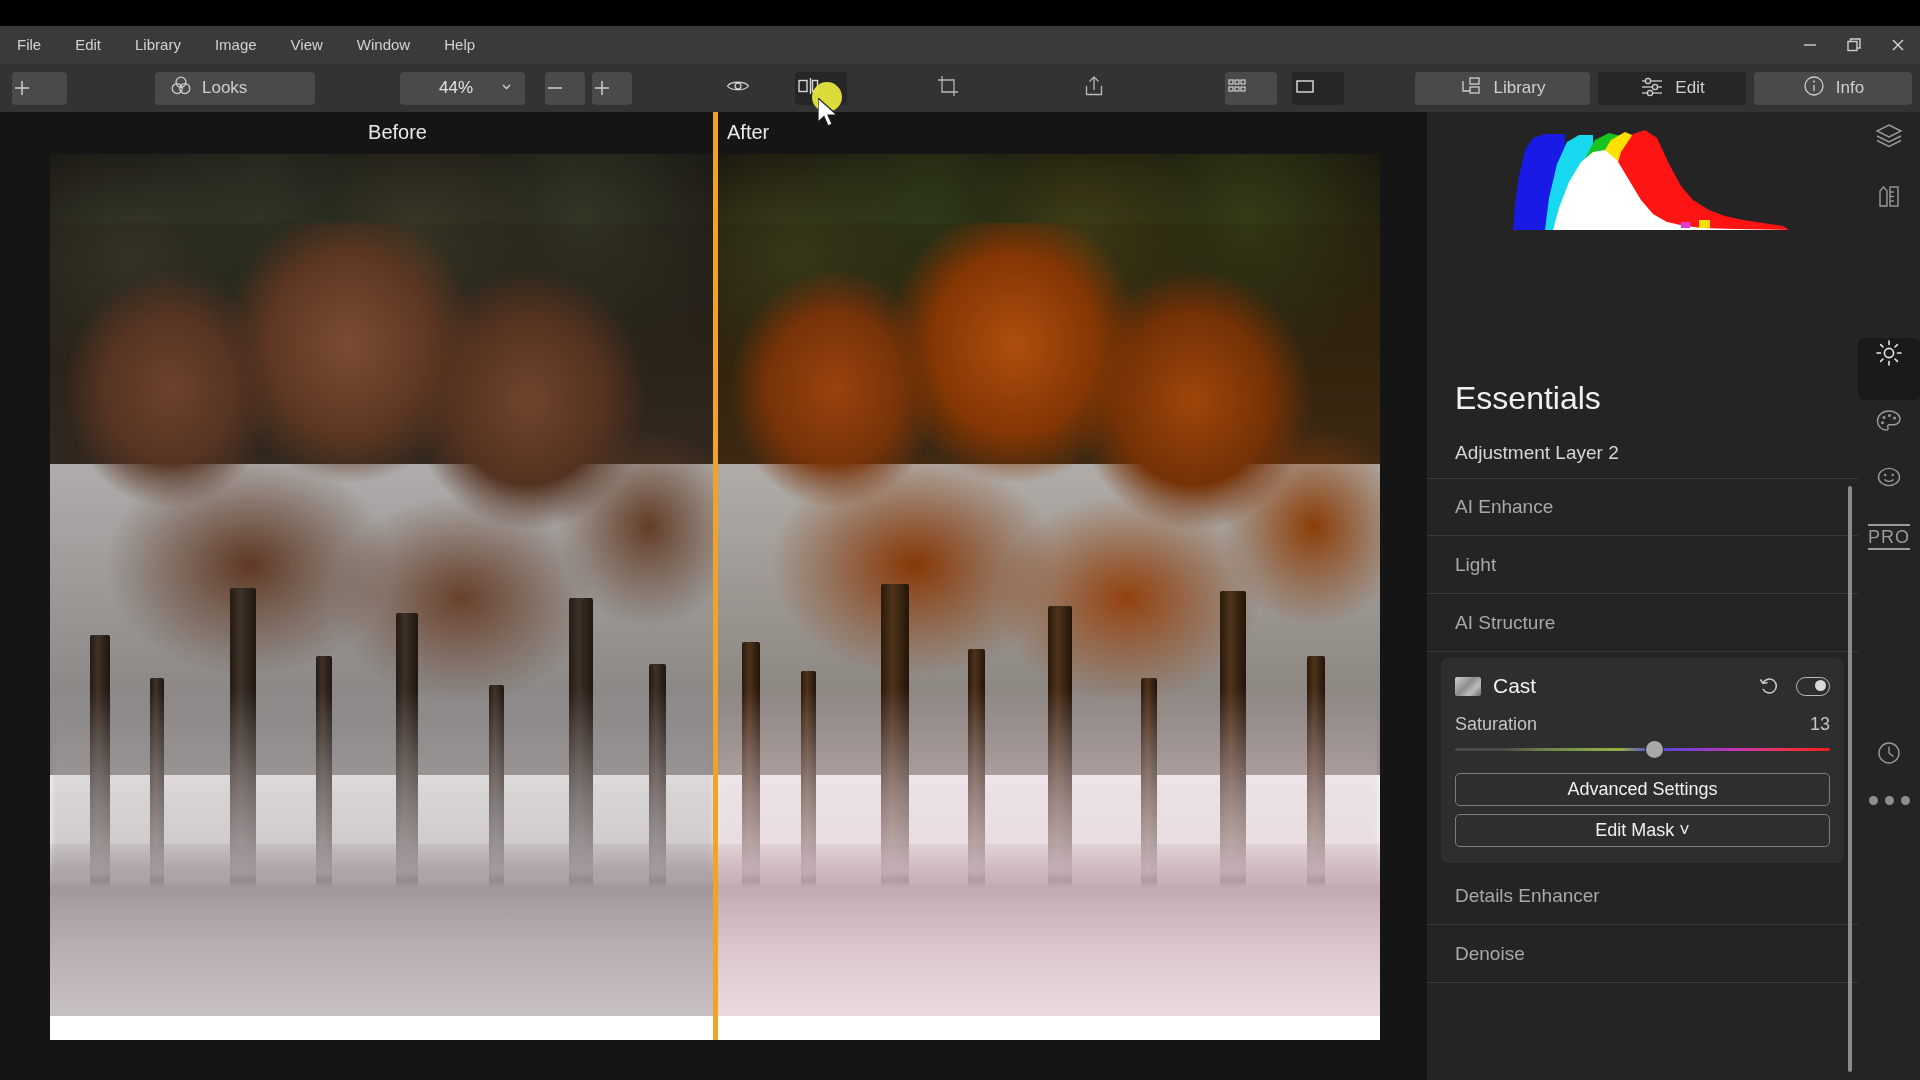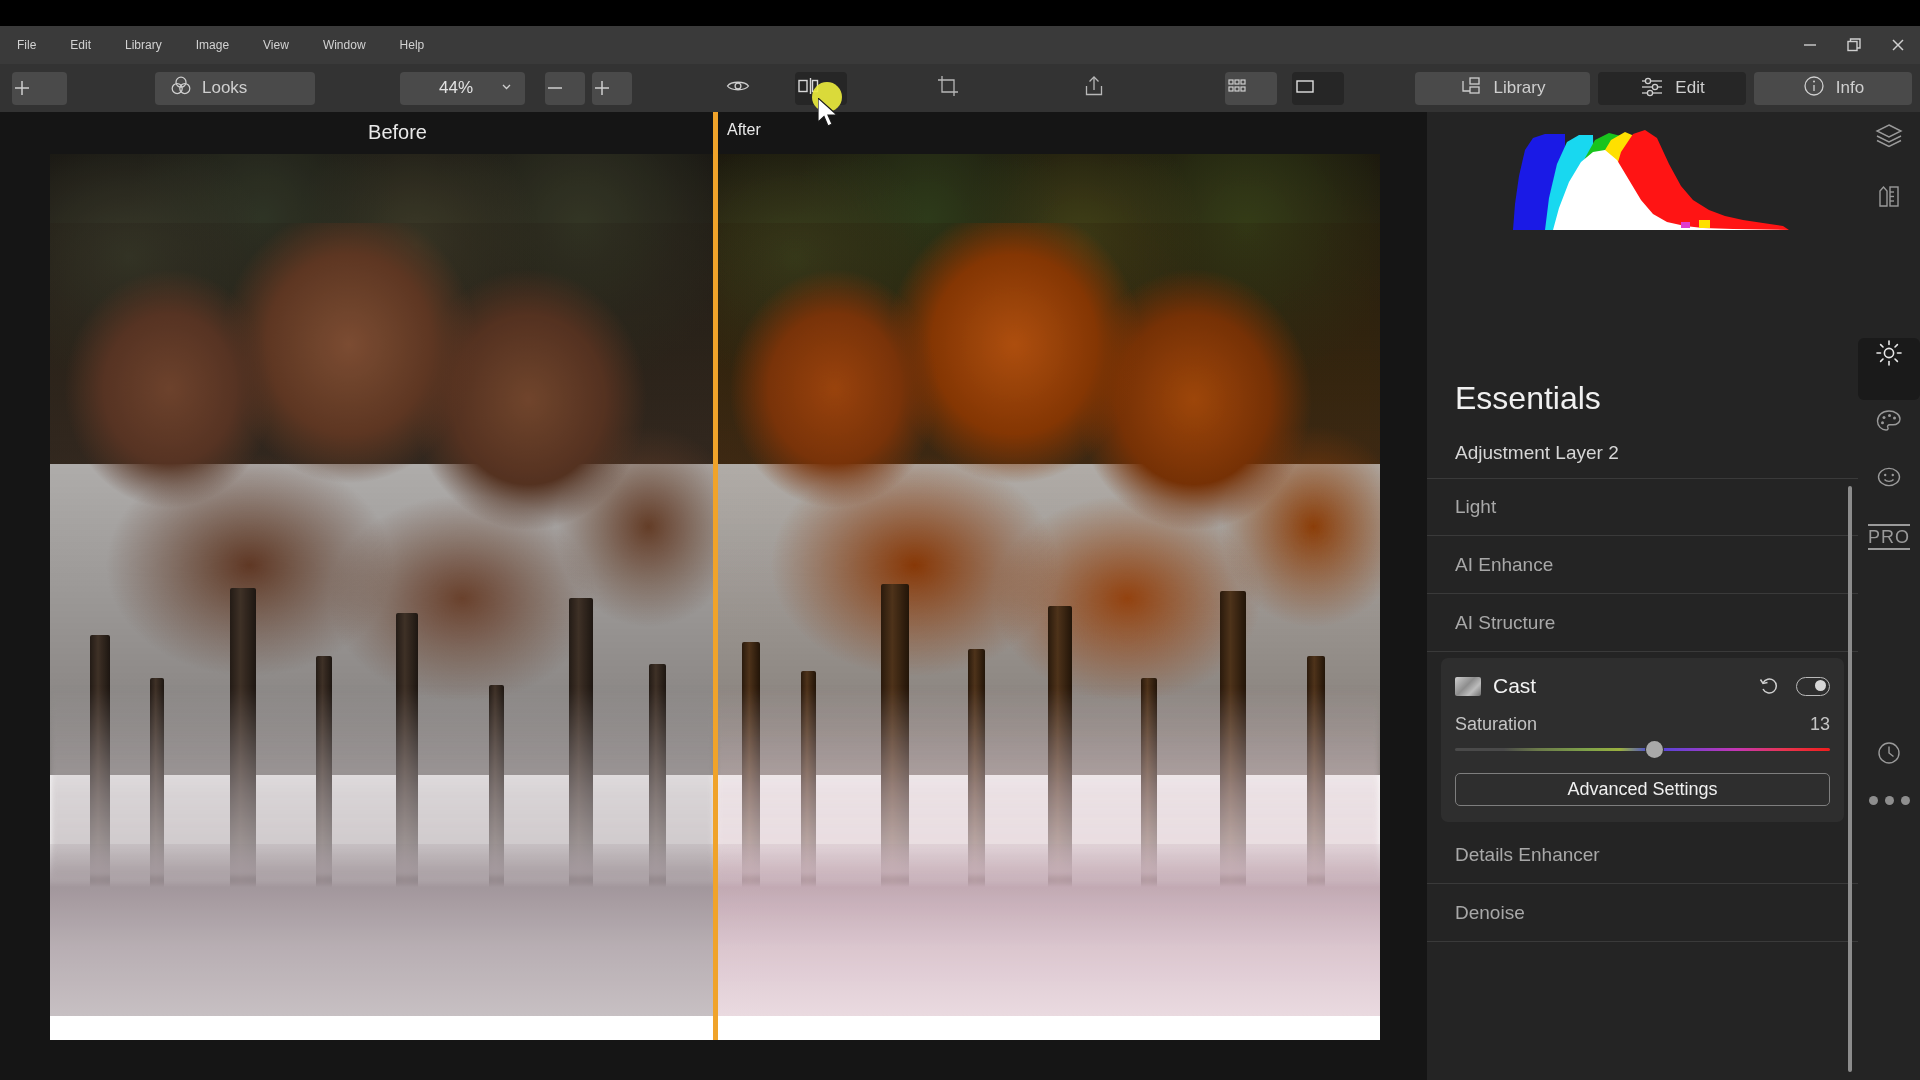--- a/index.html
+++ b/index.html
@@ -4,21 +4,21 @@
 <style>
   * { margin:0; padding:0; box-sizing:border-box; }
   html,body { width:1920px; height:1080px; background:#000; overflow:hidden;
     font-family:"Liberation Sans", sans-serif; }
 
   .app { position:relative; width:1920px; height:1080px; background:#1c1c1c; }
 
   
   .menubar { position:absolute; top:26px; left:0; width:1920px; height:38px;
     background:#3a3a3a; display:flex; align-items:center; }
-  .menu-item { font-size:12px; color:#d2d2d2; padding:0 17px; line-height:38px;
+  .menu-item { font-size:15px; color:#d2d2d2; padding:0 17px; line-height:38px;
     white-space:nowrap; cursor:default; }
   .topstrip { position:absolute; top:0; left:0; width:1920px; height:26px; background:#000; }
   .wincontrols { position:absolute; top:26px; right:0; height:38px; display:flex;
     align-items:center; }
   .winbtn { width:44px; height:38px; display:flex; align-items:center; justify-content:center;
     color:#cfcfcf; }
   .winbtn svg { display:block; }
 
   
   .toolbar { position:absolute; top:64px; left:0; width:1920px; height:48px;
@@ -50,21 +50,21 @@
   .rtab span.lbl { font-size:17px; color:#cfcfcf; margin-left:10px; }
   .rtab-lib { width:175px; }
   .rtab-edit { width:148px; }
   .rtab-info { width:158px; }
 
   
   .canvas { position:absolute; top:112px; left:0; width:1427px; height:968px;
     background:#151515; overflow:hidden; }
   .labelbar { position:absolute; top:0; left:0; width:1154px; height:42px; background:#151515; }
   .lbl-before { position:absolute; right:727px; top:9px; font-size:20px; color:#e9e9e9; }
-  .lbl-after { position:absolute; left:727px; top:9px; font-size:16px; color:#e9e9e9; }
+  .lbl-after { position:absolute; left:727px; top:9px; font-size:20px; color:#e9e9e9; }
 
   .photowrap { position:absolute; top:42px; left:50px; width:1330px; height:886px;
     background:#ffffff; }
   .photo { position:absolute; top:0; left:0; width:1330px; height:862px; overflow:hidden; }
   .half { position:absolute; top:0; height:862px; width:665px; overflow:hidden; }
   .half.left { left:0; }
   .half.right { left:665px; }
   .divider { position:absolute; top:0; left:663px; width:5px; height:886px;
     background:#f0a32a; z-index:20; }
   .divline { position:absolute; top:-42px; left:663px; width:5px; height:42px;
@@ -406,22 +406,22 @@
         <rect x="228" y="102" width="9" height="6" fill="#e03ad0"></rect>
         <rect x="246" y="100" width="11" height="8" fill="#ffe000"></rect>
       </svg>
     </div>
 
     <div class="p-title">Essentials</div>
     <div class="p-sub">Adjustment Layer 2</div>
 
     <div class="sections">
 
+      <div class="sect">AI Enhance</div>
       <div class="sect">Light</div>
-      <div class="sect">AI Enhance</div>
       <div class="sect">AI Structure</div>
 
       <div class="colorcard">
         <div class="cc-head">
           <span class="cc-thumb"></span>
           <span class="cc-title">Cast</span>
           <span class="cc-reset">
             <svg width="22" height="22" viewBox="0 0 22 22" fill="none" stroke="#d0d0d0" stroke-width="1.5">
               <path d="M5 8 A7 7 0 1 1 5 14"></path>
                 <polyline points="2.5,4.5 5,8.5 9.5,7.5"></polyline>
@@ -439,20 +439,21 @@
           </div>
           <div class="track">
             <div class="bar sat"></div>
             <div class="knob" style="left:51%"></div>
           </div>
         </div>
 
 
 
         <div class="btn-adv">Advanced Settings</div>
+        <div class="btn-mask">Edit Mask ˅</div>
       </div>
 
       <div class="sect">Details Enhancer</div>
       <div class="sect">Denoise</div>
 
     </div>
 
     <div class="scrollbar"></div>
   </div>
 

